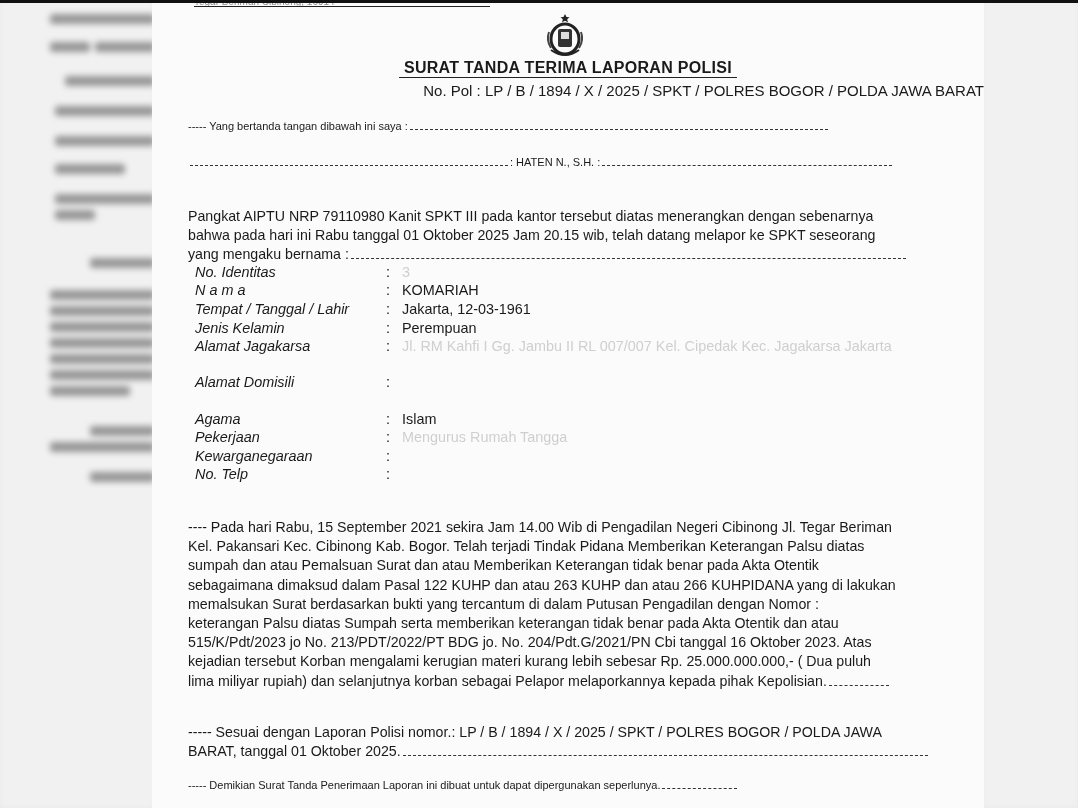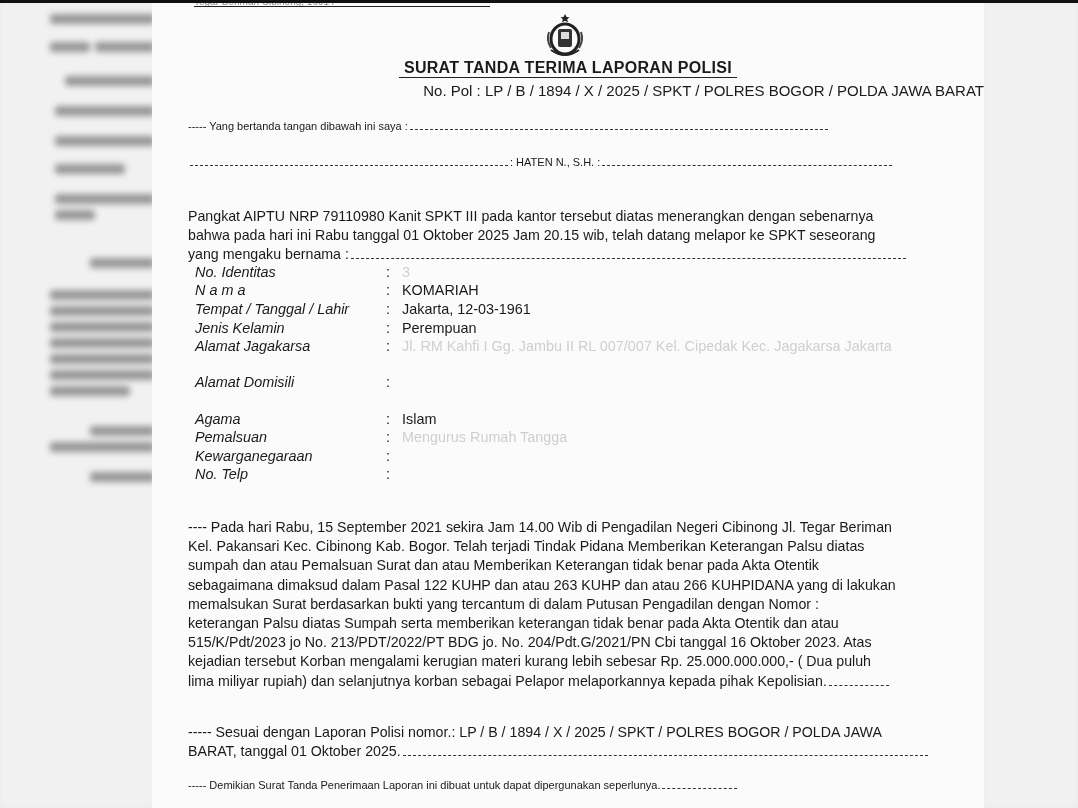--- a/index.html
+++ b/index.html
@@ -137,21 +137,21 @@
       <span class="flabel">Alamat Domisili</span>
         <span class="fcolon">:</span>
         <span class="fval faded"></span>
     </div>
     <div class="frow" style="top:147px">
       <span class="flabel">Agama</span>
         <span class="fcolon">:</span>
         <span class="fval">Islam</span>
     </div>
     <div class="frow" style="top:165px">
-      <span class="flabel">Pemalsuan</span>
+      <span class="flabel">Pekerjaan</span>
         <span class="fcolon">:</span>
         <span class="fval faded">Mengurus Rumah Tangga</span>
     </div>
     <div class="frow" style="top:184px">
       <span class="flabel">Kewarganegaraan</span>
         <span class="fcolon">:</span>
         <span class="fval faded"></span>
     </div>
     <div class="frow" style="top:202px">
       <span class="flabel">No. Telp</span>

